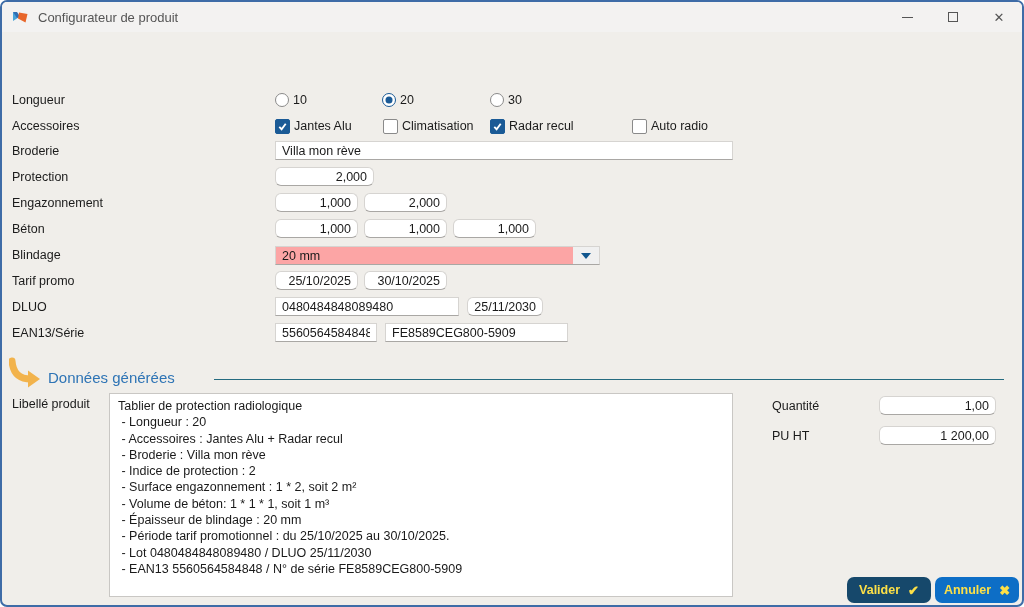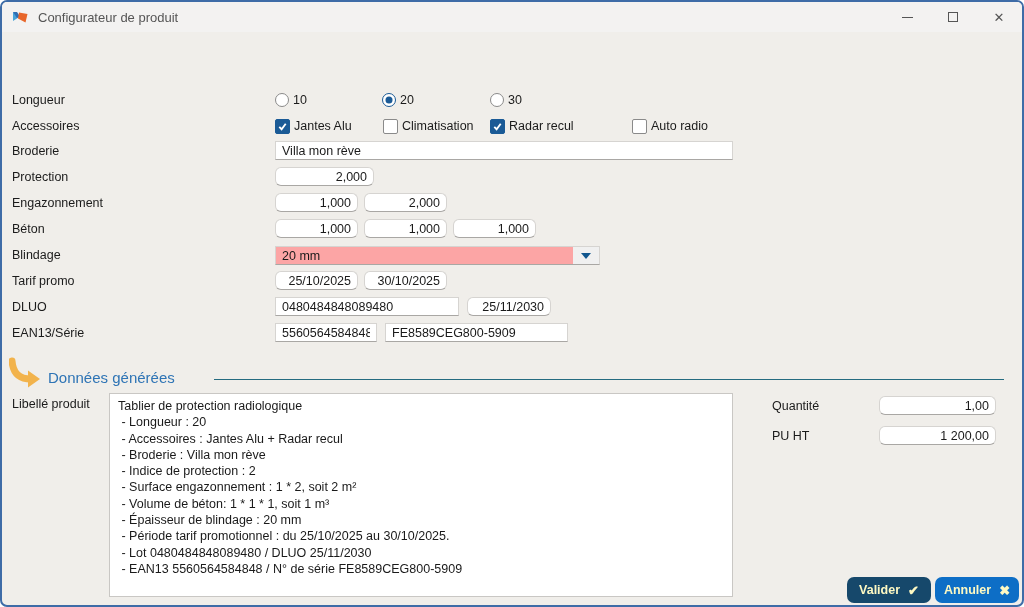--- a/index.html
+++ b/index.html
@@ -68,21 +68,21 @@
   .section-line { position:absolute; left:212px; top:377px; width:790px; height:0; border-top:1.5px solid #256b80; }
   .libelle-area {
     position:absolute; left:107px; top:391px; width:624px; height:204px;
     background:#fff; border:1px solid #c9c7c4; resize:none; outline:none;
     font-family:"Liberation Sans", sans-serif; font-size:12.5px; line-height:16.3px;
     color:#1a1a1a; padding:4px 8px; white-space:pre-wrap; overflow:hidden;
   }
   
   .btn {
     position:absolute; top:575px; height:26px; border:none; border-radius:7px;
-    color:#fef9c3; font-family:"Liberation Sans", sans-serif; font-size:12.5px; font-weight:bold;
+    color:#fde047; font-family:"Liberation Sans", sans-serif; font-size:12.5px; font-weight:bold;
     display:flex; align-items:center; justify-content:center; gap:8px; cursor:pointer;
   }
   .btn-valider { left:845px; width:84px; background:#16486b; }
   .btn-annuler { left:933px; width:84px; background:#0d6ec6; }
   .btn .glyph { font-size:13px; font-weight:bold; }
 </style>
 </head>
 <body>
 
 <div id="window">
@@ -170,21 +170,21 @@
       <span class="dropdown-arrow"></span>
     </span>
   </div>
 
   <div class="flabel" style="top:270px;">Tarif promo</div>
   <input class="tbox t-right" style="left: 273px; top: 269px; width: 83px;" value="25/10/2025">
   <input class="tbox t-right" style="left: 362px; top: 269px; width: 83px;" value="30/10/2025">
 
   <div class="flabel" style="top:296px;">DLUO</div>
   <input class="tbox" style="left: 273px; top: 295px; width: 184px;" value="0480484848089480">
-  <input class="tbox t-right" style="left: 465px; top: 295px; width: 84px;" value="25/11/2030">
+  <input class="tbox t-right" style="left: 465px; top: 295px; width: 76px;" value="25/11/2030">
 
   <div class="flabel" style="top:322px;">EAN13/Série</div>
   <input class="tbox" style="left: 273px; top: 321px; width: 102px;" value="5560564584848">
   <input class="tbox" style="left: 383px; top: 321px; width: 183px;" value="FE8589CEG800-5909">
 
   <svg class="curved-arrow" viewBox="0 0 32 32">
     <path d="M3 4 C 4 16, 10 22, 22 22" stroke="#f2b34c" stroke-width="7" fill="none" stroke-linecap="round"></path>
     <polygon points="19,13.5 31,22 19,30.5" fill="#f2b34c"></polygon>
   </svg>
   <div class="section-title">Données générées</div>

